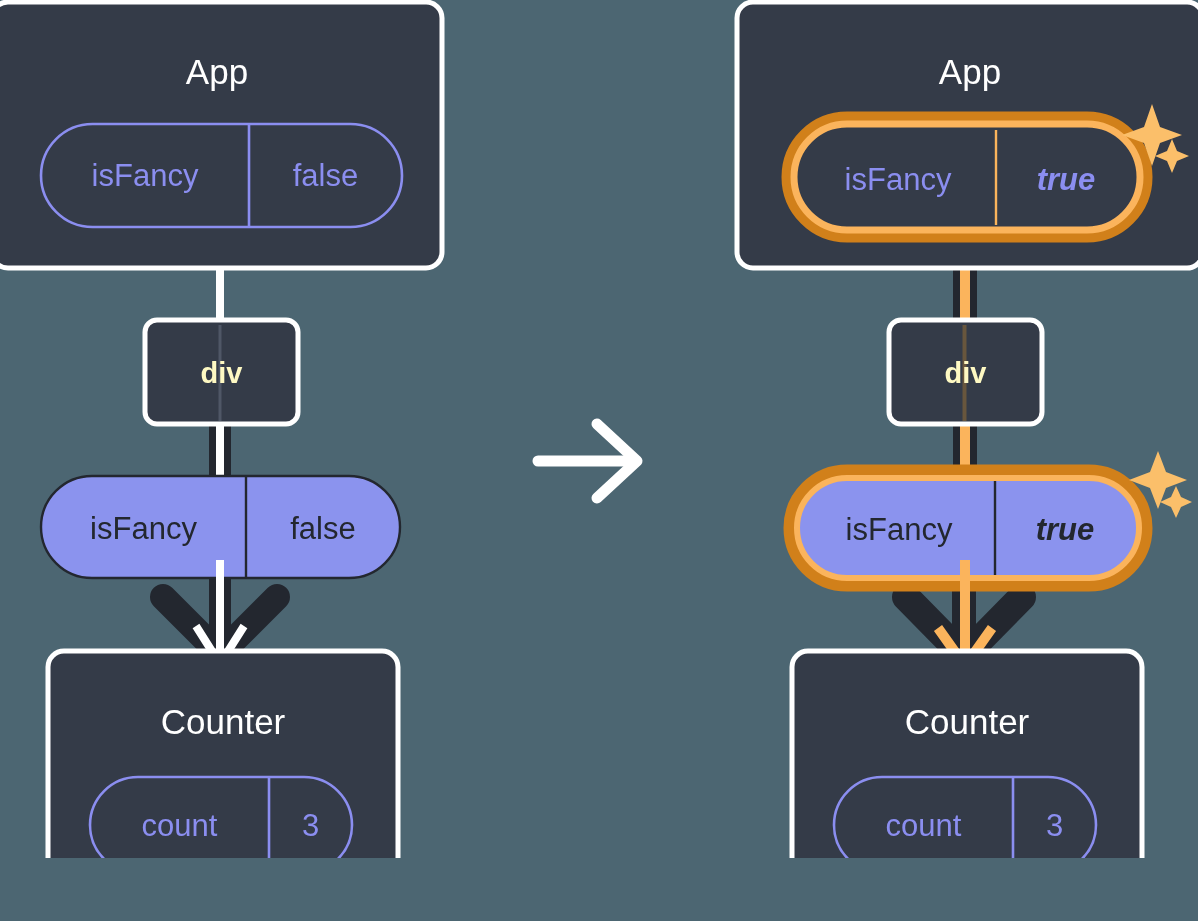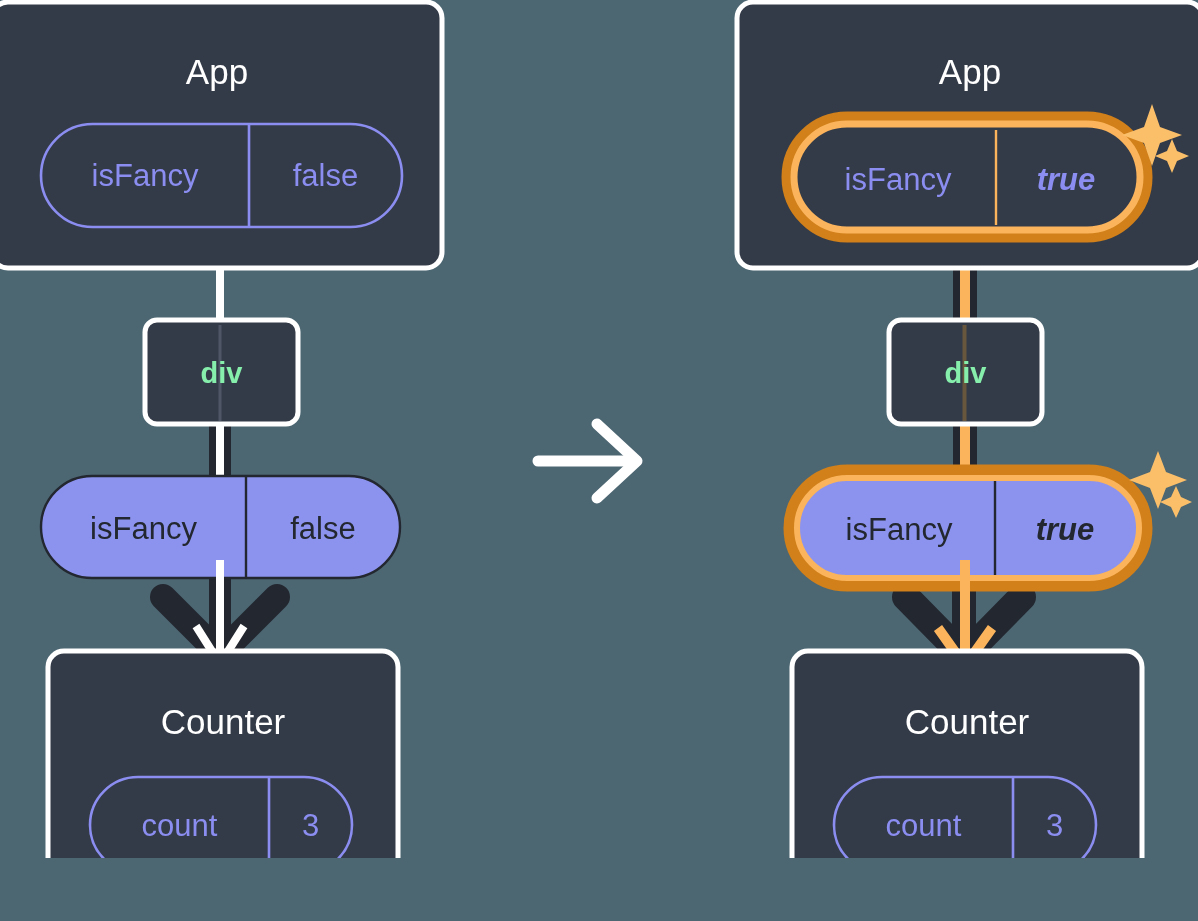--- a/index.html
+++ b/index.html
@@ -47,21 +47,21 @@
     color: #23272f;
     font-size: 31px;
     font-weight: 400;
     text-align: center;
   }
   .bold {
     font-weight: 700;
     font-style: italic;
   }
   .tag-label {
-    color: #86efac;
+    color: #fef9c3;
     font-size: 29px;
     font-weight: 700;
     text-align: center;
   }
 </style>
 </head>
 <body>
 
 <div id="stage">
 

